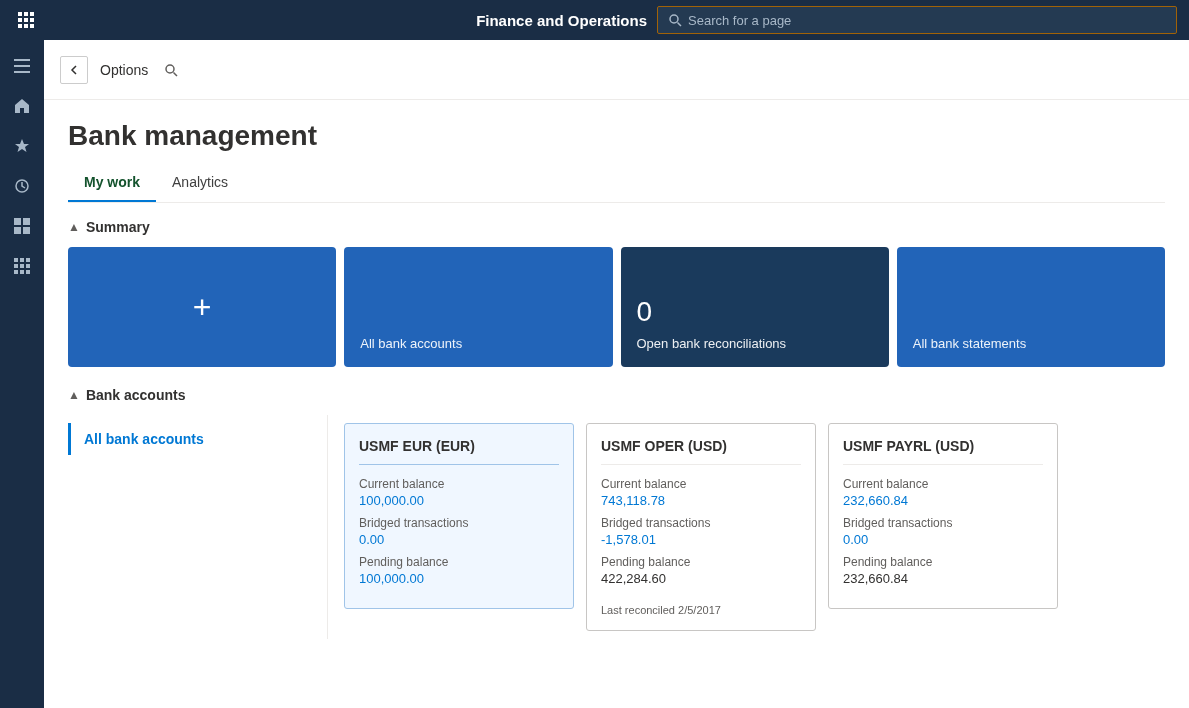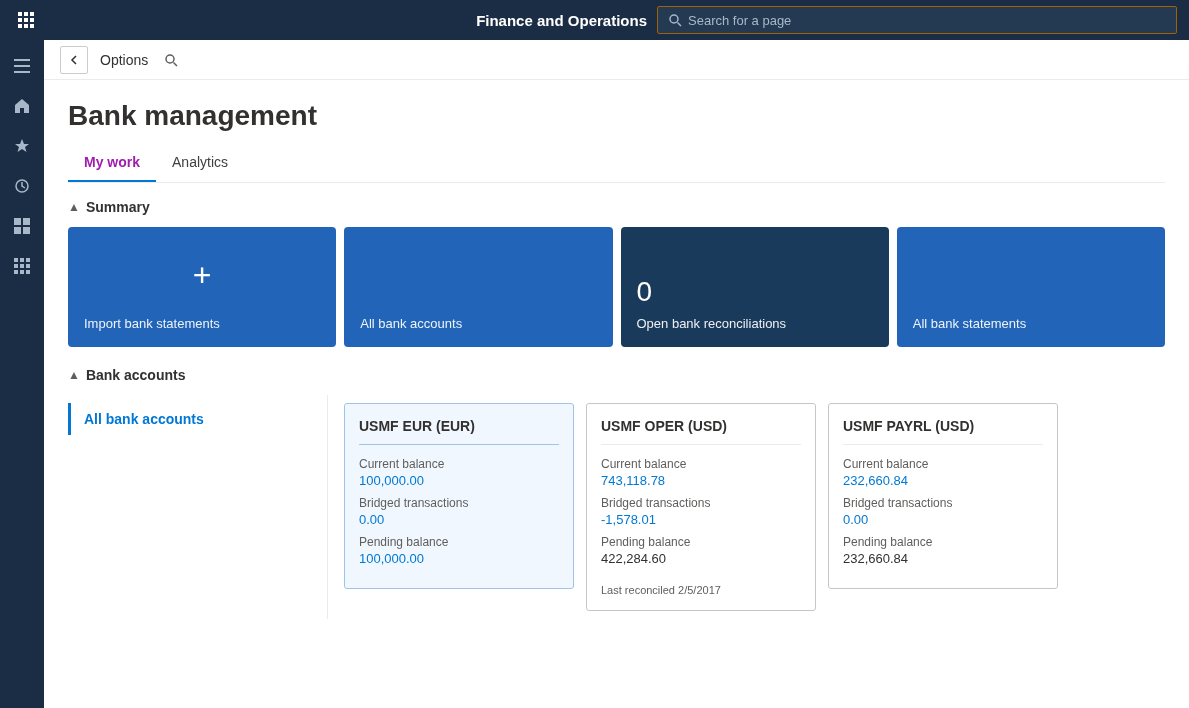--- a/index.html
+++ b/index.html
@@ -73,21 +73,21 @@
 
     
     .main-content {
       flex: 1;
       overflow-y: auto;
       background: white;
     }
 
     
     .options-bar {
-      height: 40px;
+      height: 60px;
       border-bottom: 1px solid #edebe9;
       display: flex;
       align-items: center;
       padding: 0 16px;
       gap: 12px;
       background: white;
     }
     .back-btn {
       width: 28px;
       height: 28px;
@@ -129,21 +129,21 @@
       margin-bottom: 0;
     }
     .tab {
       padding: 8px 16px 10px;
       cursor: pointer;
       font-size: 14px;
       color: #404040;
       border-bottom: 2px solid transparent;
     }
     .tab.active {
-      color: #a21caf;
+      color: #14532d;
       border-bottom: 2px solid #0078d4;
       font-weight: 600;
     }
 
     
     .section {
       margin-top: 16px;
     }
     .section-header {
       display: flex;
@@ -379,21 +379,20 @@
       <div class="section">
         <div class="section-header">
           <span class="collapse-icon">▲</span>
           <span>Summary</span>
         </div>
 
         <div class="tiles-row">
 
           <div class="tile tile-blue">
             <div class="tile-plus">+</div>
-            <div class="tile-label">Import bank statements</div>
           </div>
 
           <div class="tile tile-blue">
             <div class="tile-label">All bank accounts</div>
           </div>
 
           <div class="tile tile-dark">
             <div class="tile-value">0</div>
             <div class="tile-label">Open bank reconciliations</div>
           </div>

